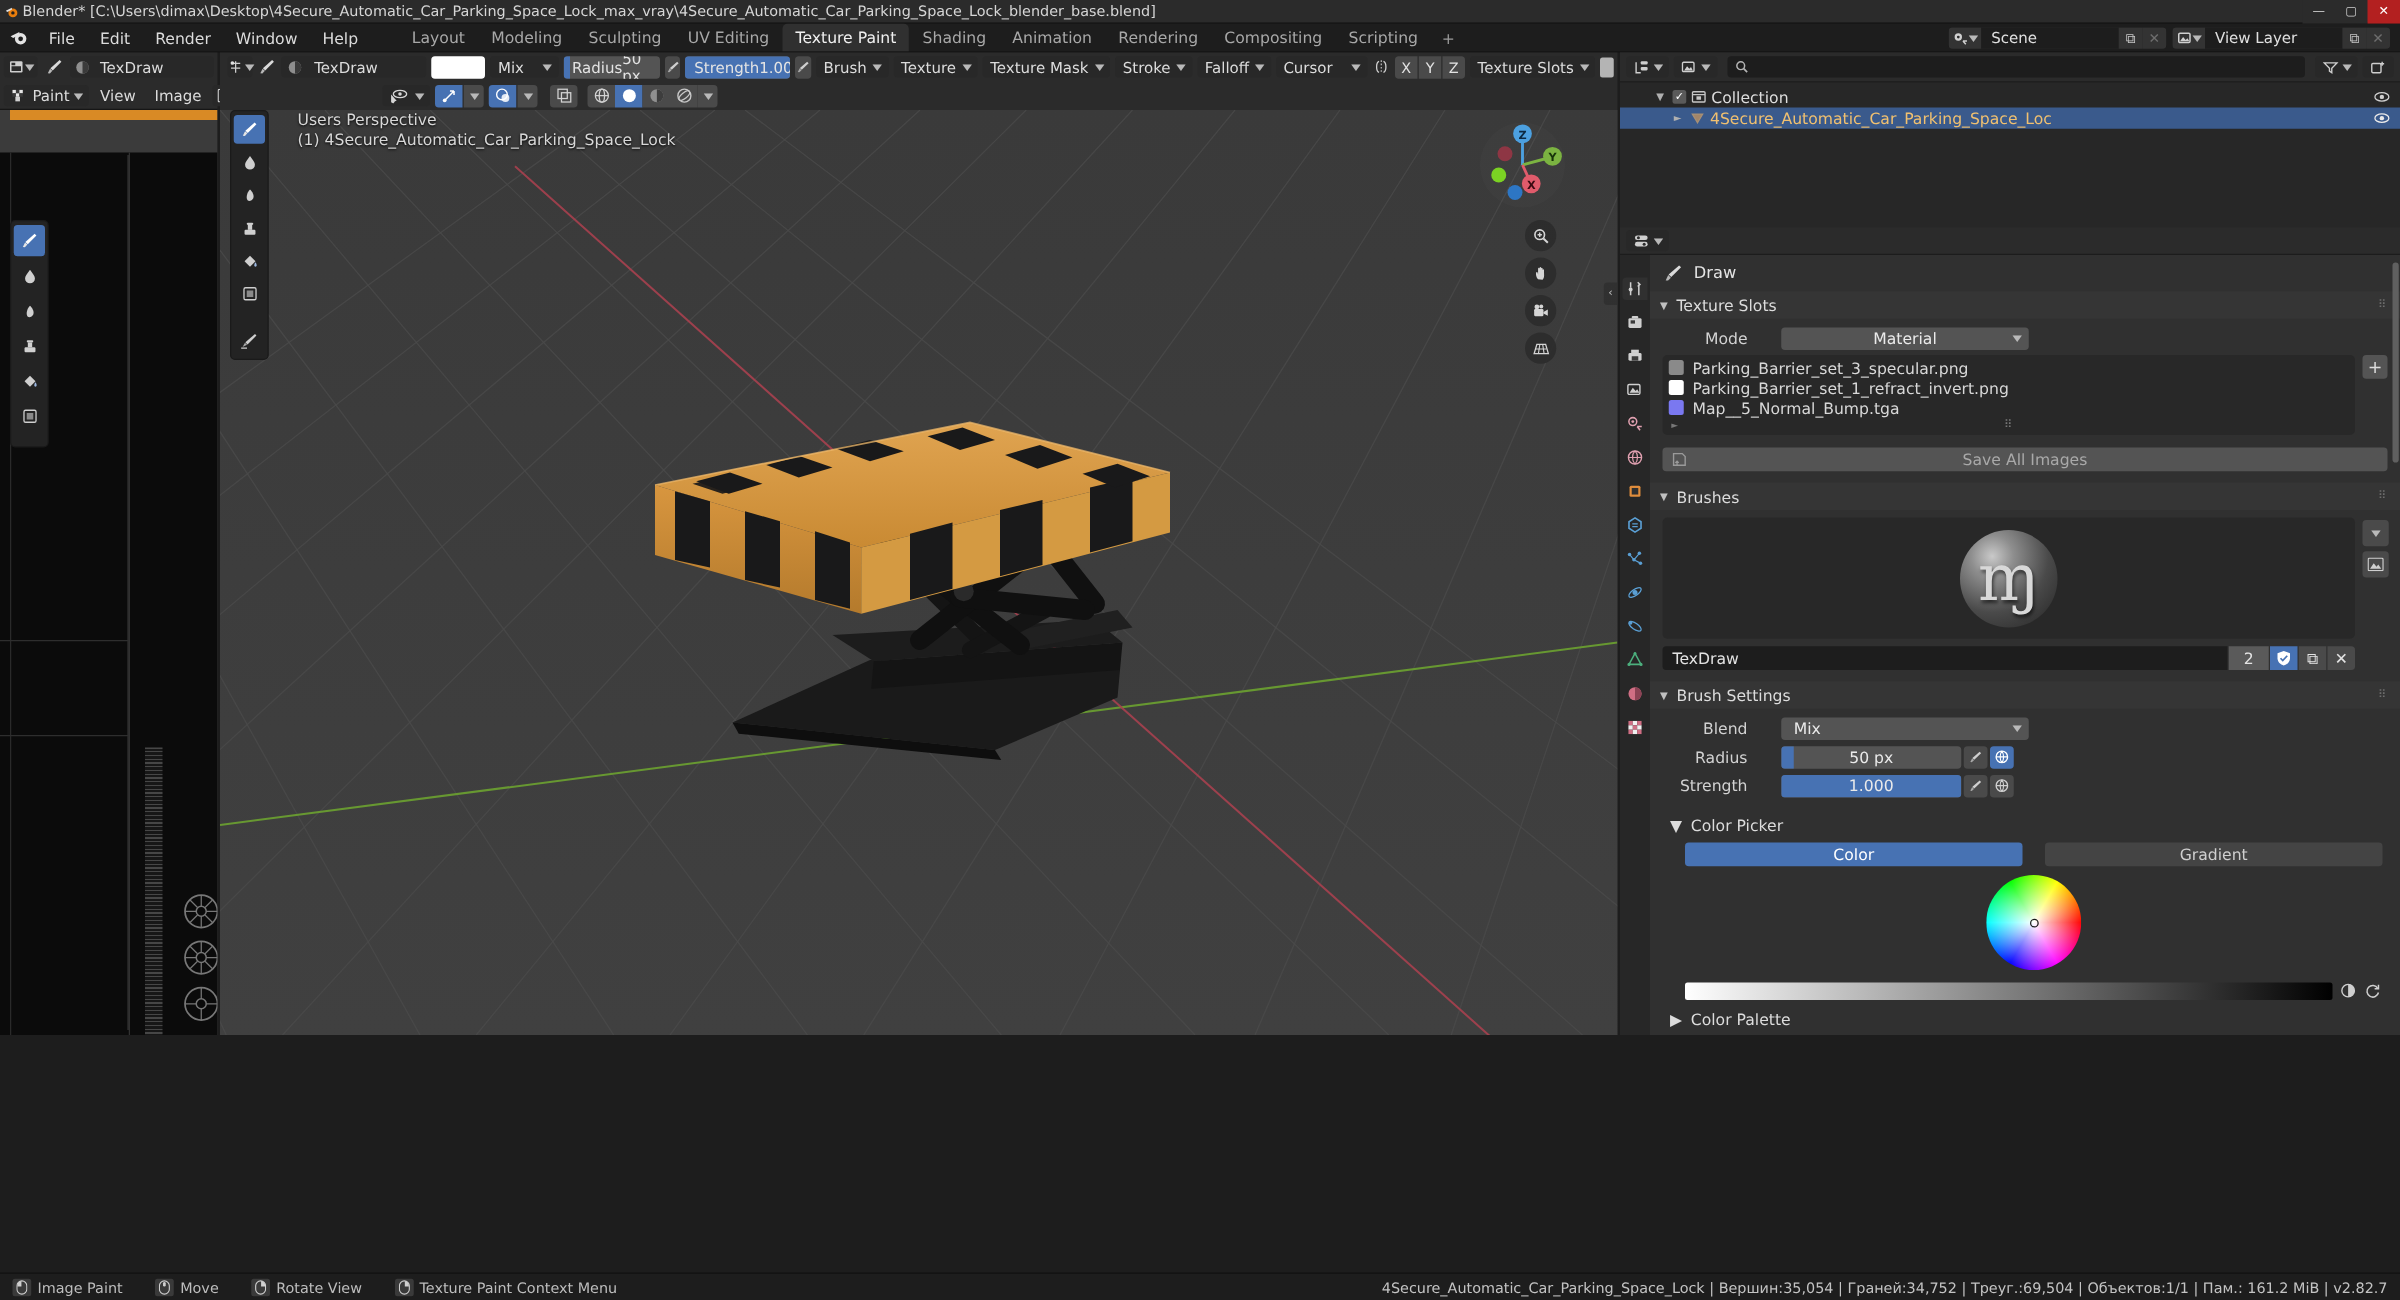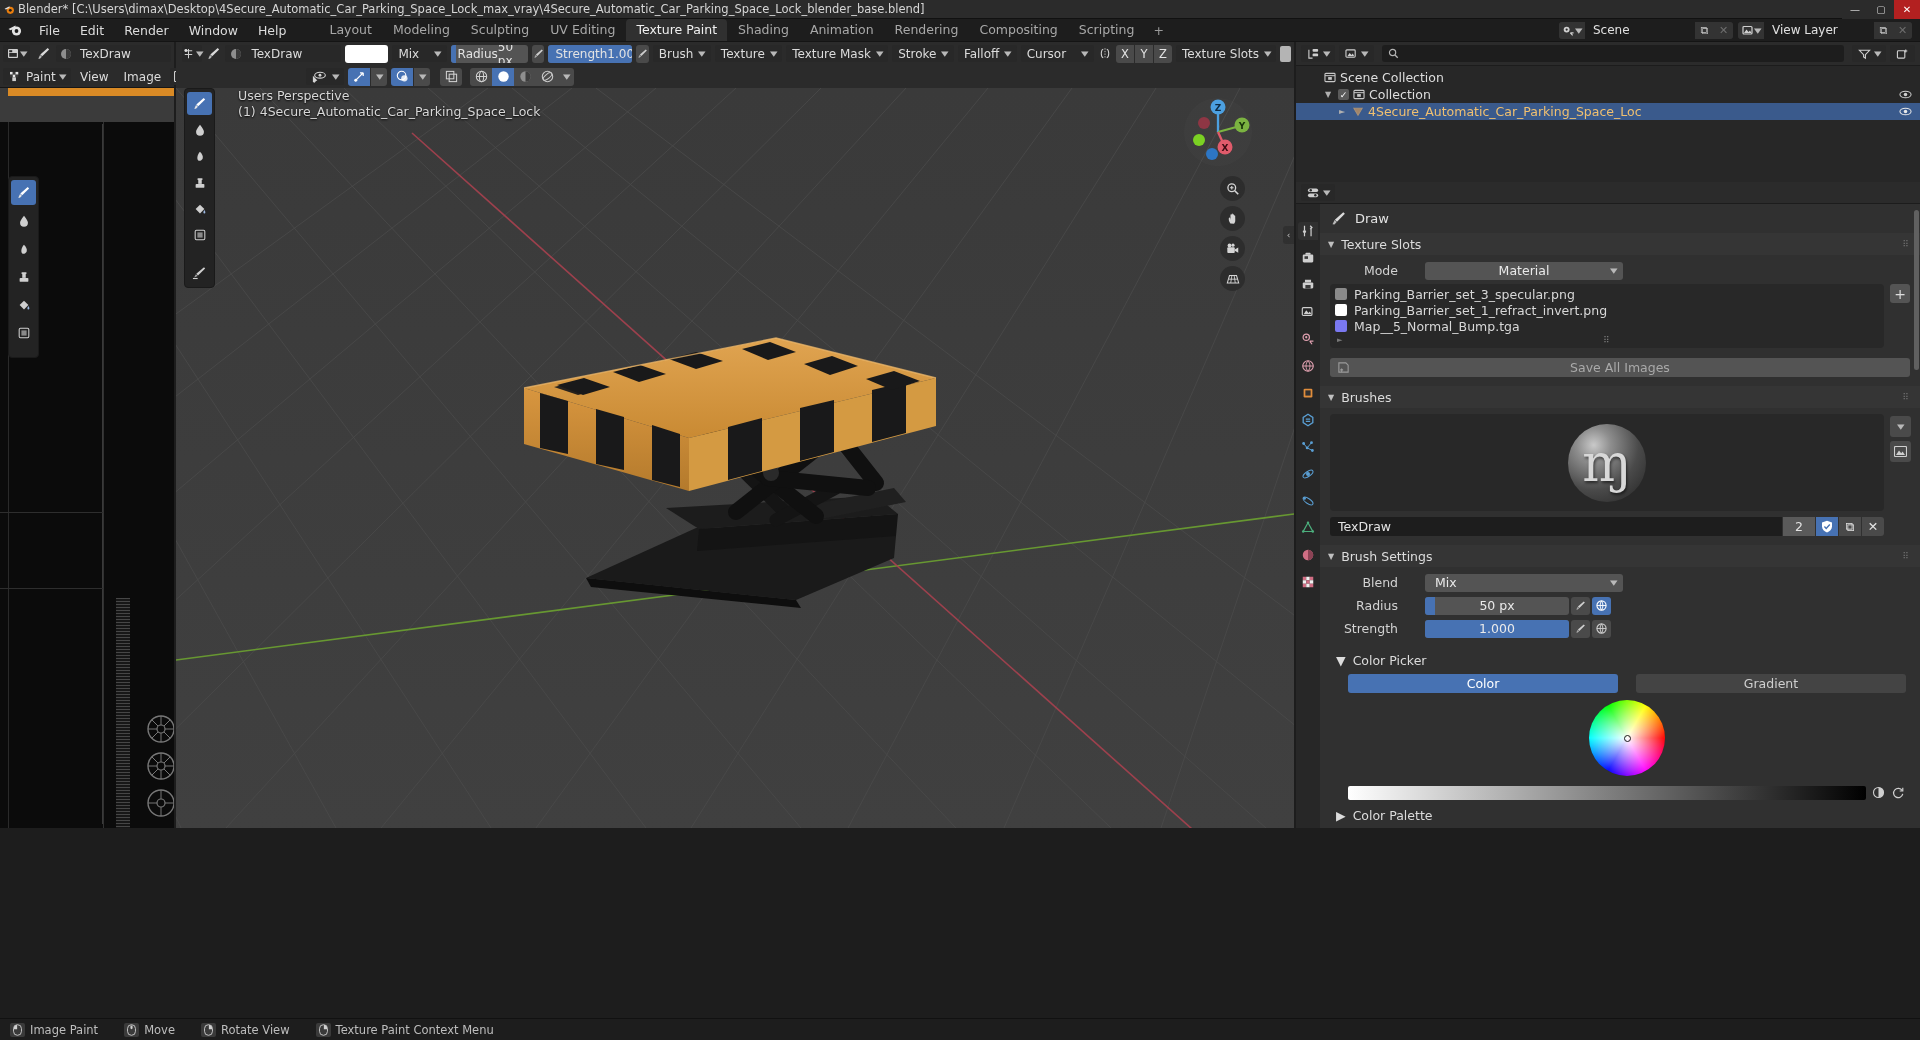--- a/index.html
+++ b/index.html
@@ -857,31 +857,20 @@
         <span class="chev">▼</span>
       </div>
       <div class="btn">
         <svg width="13" height="12" viewBox="0 0 14 13">
             <rect x="1.5" y="3" width="8" height="8" rx="1" fill="none" stroke="#cfcfcf" stroke-width="1.2"></rect>
             <path d="M10.5 1.5 L10.5 5 M8.8 3.2 L12.2 3.2" stroke="#cfcfcf" stroke-width="1.2"></path>
           </svg>
       </div>
     </div>
     <div class="outliner-body">
-      <div class="otl-row" style="padding-left:12px;">
-        <span class="disclosure"></span>
-        <span>
-          <svg width="12" height="11" viewBox="0 0 13 12">
-              <rect x="1" y="1.5" width="11" height="9" rx="1" fill="none" stroke="#c8c8c8" stroke-width="1.2"></rect>
-              <path d="M1 4 L12 4" stroke="#c8c8c8" stroke-width="1.1"></path>
-              <rect x="4.5" y="5.5" width="4" height="3" fill="#c8c8c8"></rect>
-            </svg>
-        </span>
-        <span>Scene Collection</span>
-      </div>
       <div class="otl-row" style="padding-left:26px;">
         <span class="disclosure">▼</span>
         <span class="chk">✓</span>
         <span>
           <svg width="12" height="11" viewBox="0 0 13 12">
               <rect x="1" y="1.5" width="11" height="9" rx="1" fill="none" stroke="#c8c8c8" stroke-width="1.2"></rect>
               <path d="M1 4 L12 4" stroke="#c8c8c8" stroke-width="1.1"></path>
               <rect x="4.5" y="5.5" width="4" height="3" fill="#c8c8c8"></rect>
             </svg>
         </span>
@@ -1248,15 +1237,16 @@
       <div class="sb-item">
         <span class="sb-key">
           <svg width="9" height="12" viewBox="0 0 10 13">
               <rect x="0.6" y="0.6" width="8.8" height="11.8" rx="4.4" fill="none" stroke="#cfcfcf" stroke-width="1"></rect>
               <path d="M9 5.6 L5.4 5.6 L5.4 0.7 A4.2 4.2 0 0 1 9 5 Z" fill="#cfcfcf"></path>
             </svg>
         </span>
         <span>Texture Paint Context Menu</span>
       </div>
     </div>
+    <div class="sb-right">4Secure_Automatic_Car_Parking_Space_Lock | Вершин:35,054 | Граней:34,752 | Треуг.:69,504 | Объектов:1/1 | Пам.: 161.2 MiB | v2.82.7</div>
   </div>
 
 </div>
 
 </body></html>

